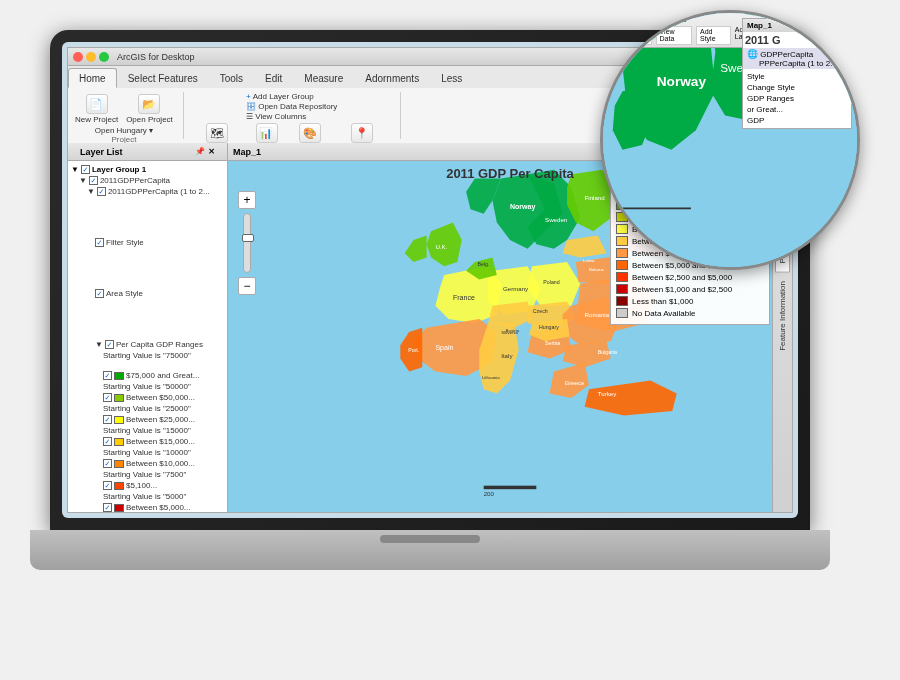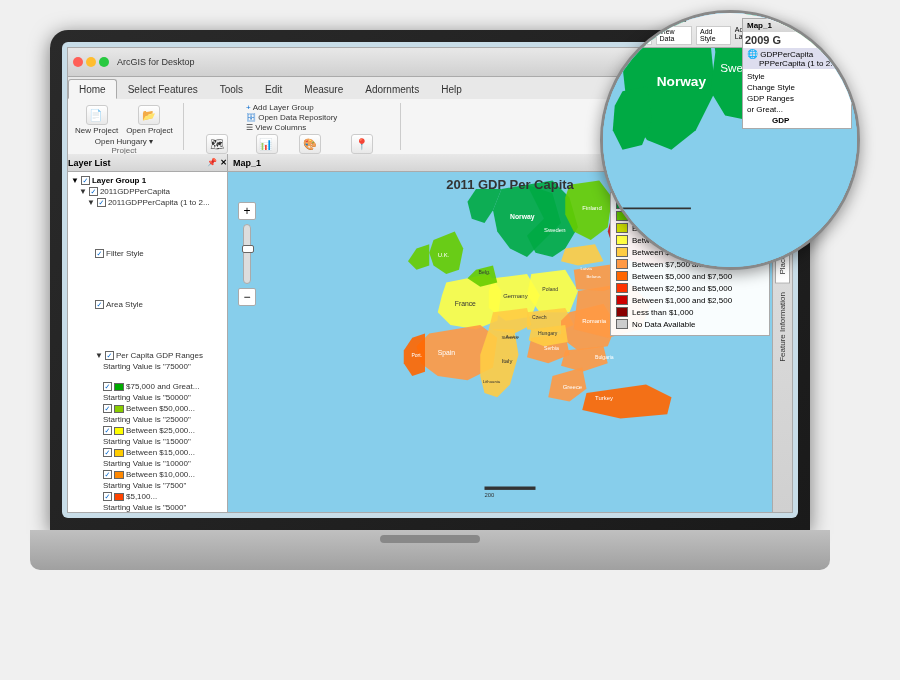--- a/index.html
+++ b/index.html
@@ -80,21 +80,21 @@
       right: 5px;
       bottom: 5px;
       background: #f5f5f5;
       border: 1px solid #aaa;
       display: flex;
       flex-direction: column;
     }
 
     
     .title-bar {
-      height: 29px;
+      height: 18px;
       background: linear-gradient(180deg, #e8e8e8, #d0d0d0);
       border-bottom: 1px solid #aaa;
       display: flex;
       align-items: center;
       padding: 0 5px;
       font-size: 10px;
       color: #333;
       gap: 3px;
     }
 
@@ -206,21 +206,21 @@
       display: flex;
       flex-direction: column;
       font-size: 9px;
     }
 
     .panel-title-bar {
       background: linear-gradient(180deg, #e8e8e8, #d5d5d5);
       height: 18px;
       display: flex;
       align-items: center;
-      padding: 0 0;
+      padding: 0 12px;
       font-size: 9px;
       font-weight: bold;
       border-bottom: 1px solid #aaa;
       justify-content: space-between;
     }
 
     .panel-content {
       flex: 1;
       overflow: hidden;
       padding: 3px;
@@ -446,21 +446,21 @@
             <div class="ribbon-tab">
                 <span>Edit</span>
               </div>
             <div class="ribbon-tab">
                 <span>Measure</span>
               </div>
             <div class="ribbon-tab">
                 <span>Adornments</span>
               </div>
             <div class="ribbon-tab">
-                <span>Help</span>
+                <span>Less</span>
               </div>
           </div>
 
           <div class="ribbon-content">
 
             <div class="ribbon-group">
               <div class="ribbon-group-items">
                 <div class="ribbon-btn">
                   <div class="ribbon-btn-icon">📄</div>
                   <span>New Project</span>
@@ -809,34 +809,34 @@
           <text x="185" y="50" font-size="10" fill="white">Fin.</text>
 
           <line x1="10" y1="200" x2="90" y2="200" stroke="#333" stroke-width="2"></line>
         </svg>
 
         <div style="position:absolute;top:5px;right:5px;background:white;border:1px solid #aaa;width:110px;font-size:8px;z-index:10;">
           <div style="background:linear-gradient(180deg,#e8e8e8,#d5d5d5);padding:2px 4px;font-weight:bold;font-size:8px;display:flex;justify-content:space-between;">
             <span>Map_1</span>
             <span>✕</span>
           </div>
-          <div style="padding:2px;font-size:11px;font-weight:bold;color:#333;">2009 G</div>
+          <div style="padding:2px;font-size:11px;font-weight:bold;color:#333;">2011 G</div>
           <div style="background:#dde;padding:1px 4px;cursor:pointer;">
             <div style="display:flex;align-items:center;gap:2px;">
               <span style="font-size:9px;">🌐</span>
               <span>GDPPerCapita</span>
             </div>
             <div style="padding-left:12px;">PPPerCapita (1 to 2...</div>
           </div>
           <div style="padding:2px;font-size:8px;">
             <div style="cursor:pointer;padding:1px 2px;">Style</div>
             <div style="cursor:pointer;padding:1px 2px;">Change Style</div>
             <div style="cursor:pointer;padding:1px 2px;">GDP Ranges</div>
             <div style="cursor:pointer;padding:1px 2px;">or Great...</div>
-            <div style="font-weight:bold;cursor:pointer;padding:1px 2px;margin-left:25px;">GDP</div>
+            <div style="font-weight:normal;cursor:pointer;padding:1px 2px;">GDP</div>
           </div>
         </div>
 
         <div style="position:absolute;top:0;left:0;right:0;background:linear-gradient(180deg,#f0f0f0,#e0e0e0);border-bottom:1px solid #aaa;padding:2px 4px;font-size:8px;">
           <div style="display:flex;gap:8px;">
             <span style="cursor:pointer;">Tools</span>
             <span style="cursor:pointer;">Edit</span>
             <span style="cursor:pointer;">Measure</span>
           </div>
           <div style="display:flex;gap:4px;margin-top:2px;font-size:7px;">

